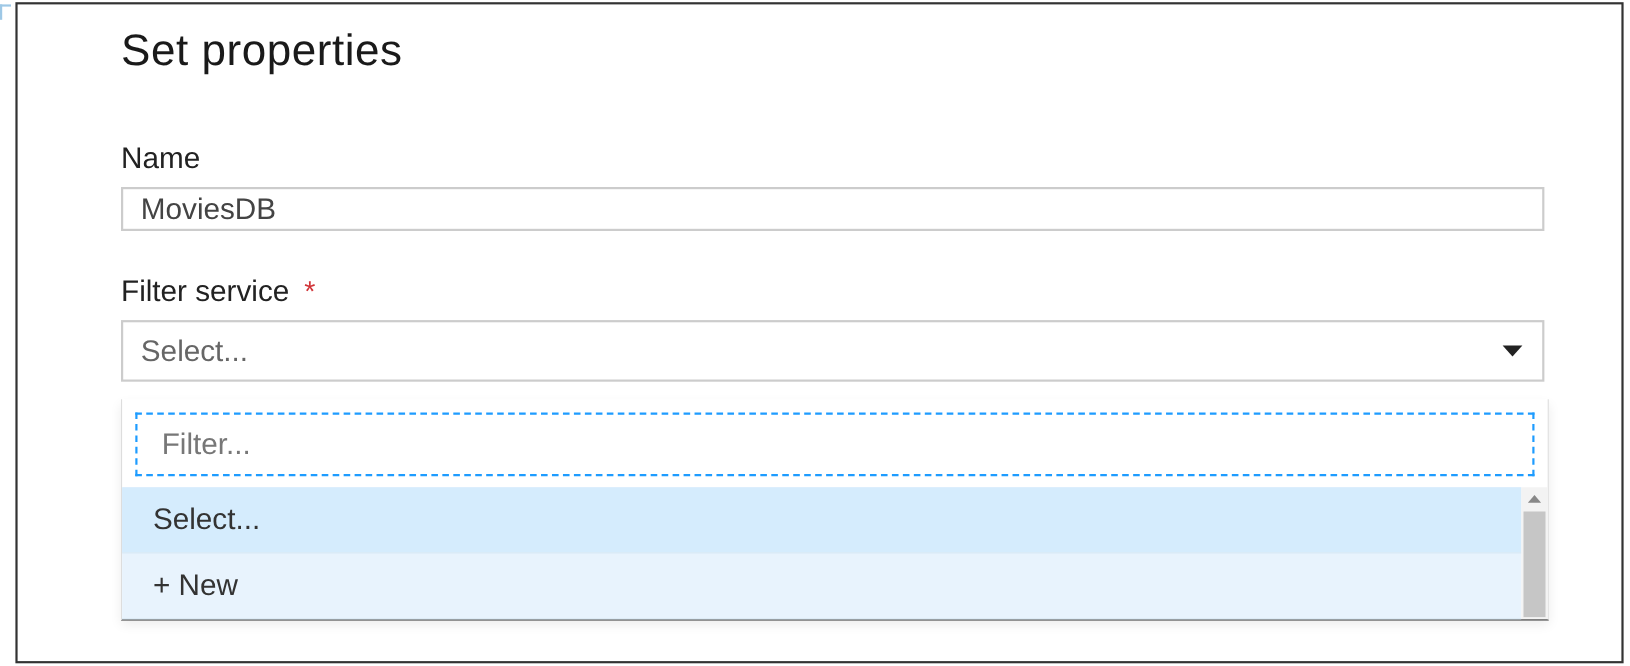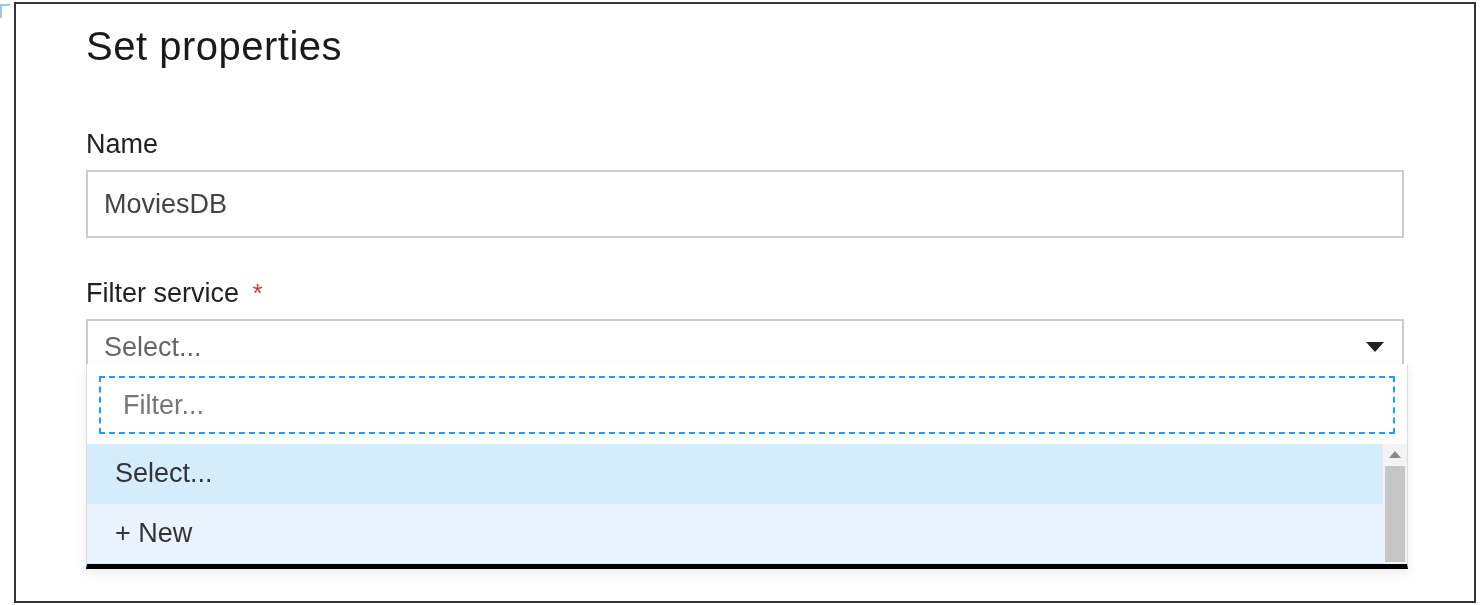--- a/index.html
+++ b/index.html
@@ -14,20 +14,21 @@
       height: 605px;
       position: relative;
     }
     .outer-border {
       position: absolute;
       top: 2px;
       left: 14px;
       right: 6px;
       bottom: 2px;
       border: 2px solid #333;
+      padding-left: 24px;
     }
     .left-accent {
       position: absolute;
       top: 4px;
       left: 0;
       width: 10px;
       height: 14px;
       border: 2px solid #9ec8e6;
       border-right: none;
       border-bottom: none;
@@ -53,21 +54,21 @@
       display: inline-block;
       text-align: center;
     }
     .required-star {
       color: #d13438;
       font-size: 26px;
       margin-left: 6px;
     }
     .text-input {
       width: 100%;
-      height: 68px;
+      height: 40px;
       padding: 10px 16px;
       font-size: 27px;
       font-family: inherit;
       color: #444;
       border: 2px solid #ccc;
       background: #fff;
       outline: none;
     }
     .select-wrapper {
       position: relative;
@@ -90,27 +91,27 @@
       top: 50%;
       transform: translateY(-50%);
       width: 0;
       height: 0;
       border-left: 9px solid transparent;
       border-right: 9px solid transparent;
       border-top: 10px solid #222;
     }
     .dropdown {
       position: absolute;
-      top: 45px;
+      top: 72px;
       left: 0;
       right: -4px;
       background: #fff;
       border-left: 1px solid #ddd;
       border-right: 1px solid #ddd;
-      border-bottom: 5px solid #000000;
+      border-bottom: 1px solid #000000;
       box-shadow: 0 4px 10px rgba(0,0,0,0.08);
       padding-top: 10px;
     }
     .filter-wrapper {
       padding: 2px 12px 10px 12px;
     }
     .filter-input {
       width: 100%;
       height: 58px;
       padding: 10px 22px;

